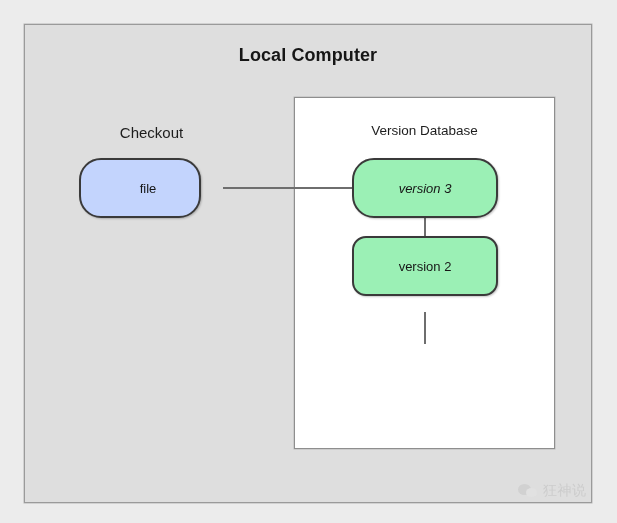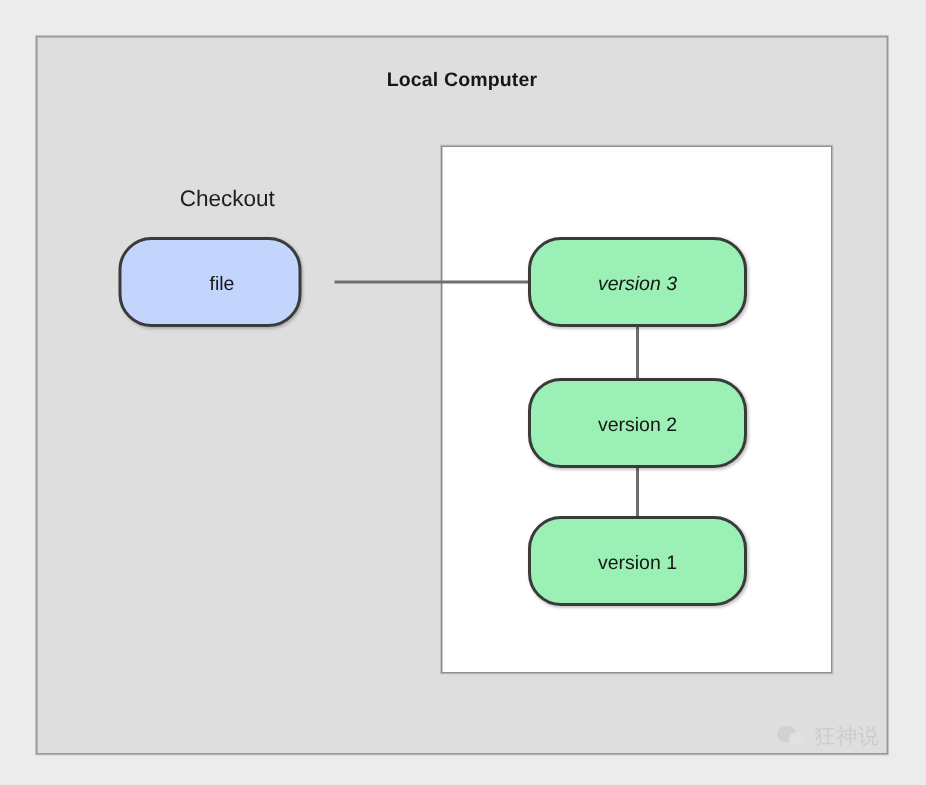--- a/index.html
+++ b/index.html
@@ -30,21 +30,21 @@
     border: 1px solid #9a9a9a;
     box-sizing: border-box;
     box-shadow: 0 0 0 0.5px #b5b5b5;
   }
   .outer-title {
     position: absolute;
     left: 0;
     top: 20px;
     width: 100%;
     text-align: center;
-    font-size: 13px;
+    font-size: 18px;
     font-weight: bold;
     color: #161616;
     letter-spacing: 0.1px;
   }
 
   
   .inner-box {
     position: absolute;
     left: 294px;
     top: 97px;
@@ -97,21 +97,21 @@
     background: #c3d4fd;
     padding-left: 16px;
   }
   .node-version {
     left: 352px;
     width: 146px;
     height: 60px;
     background: #9bf0b5;
   }
   .v3 { top: 158px; font-style: italic; }
-  .v2 { top: 252px; }
+  .v2 { top: 236px; border-radius: 14px; }
   .v1 { top: 344px; }
 
   
   .conn {
     position: absolute;
     background: #6e6e6e;
   }
   .conn-h-file-v3 {
     left: 223px;
     top: 187px;
@@ -176,32 +176,32 @@
 
 <div id="canvas">
 
   <div class="outer-box">
     <div class="outer-title">Local Computer</div>
   </div>
 
   <div class="checkout-label">Checkout</div>
 
   <div class="inner-box"></div>
+  <div class="inner-title">Version Database</div>
 
   <div class="conn conn-h-file-v3"></div>
   <div class="conn conn-v-v3-v2"></div>
   <div class="conn conn-v-v2-v1"></div>
 
   <div class="node node-file">file</div>
 
   <div class="node node-version v3">version 3</div>
 
   <div class="node node-version v2">version 2</div>
 
-  <div class="node node-version v1">version 1</div>
 
   <div class="watermark">
     <span class="wechat-icon">
       <span class="bubble-big"></span>
       <span class="bubble-small"></span>
     </span>
     <span class="watermark-text">狂神说</span>
   </div>
 
 </div>

